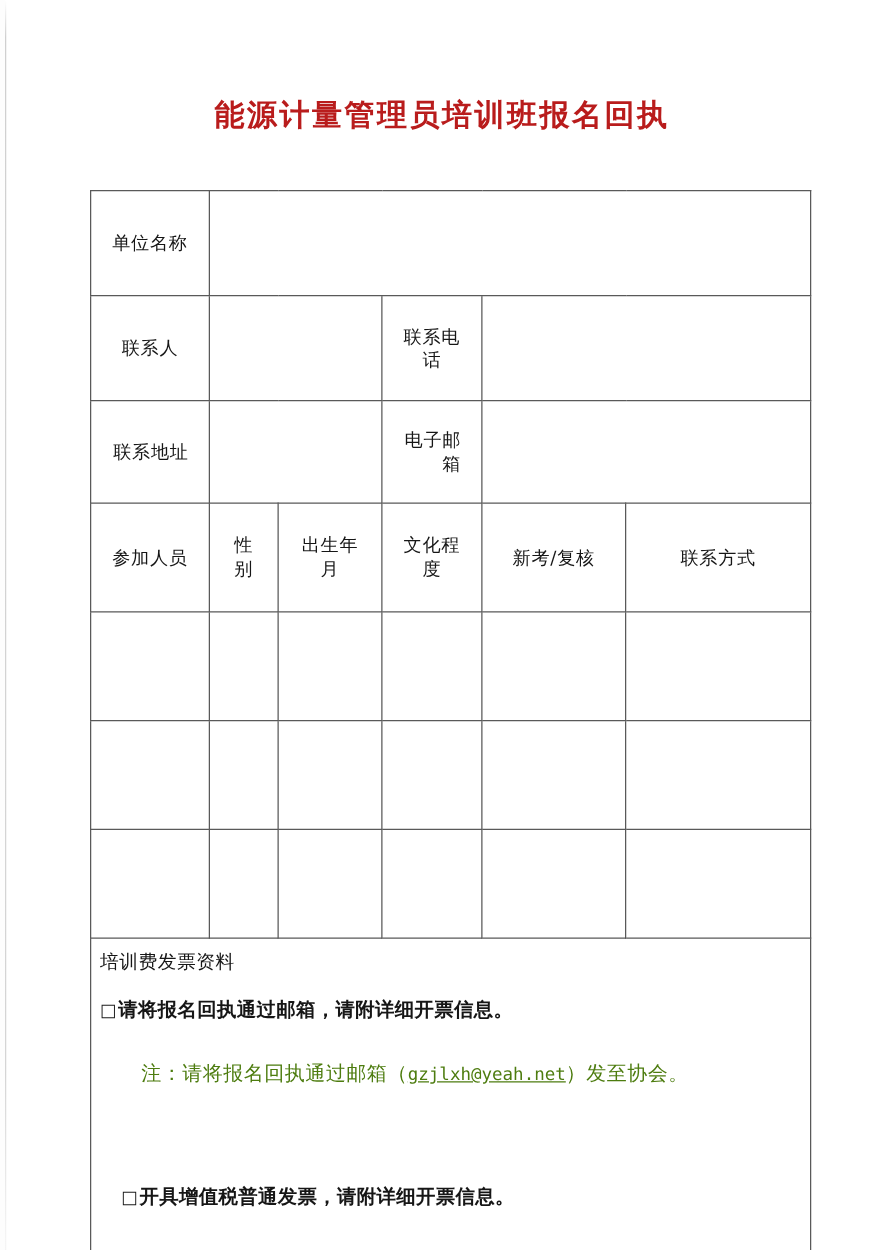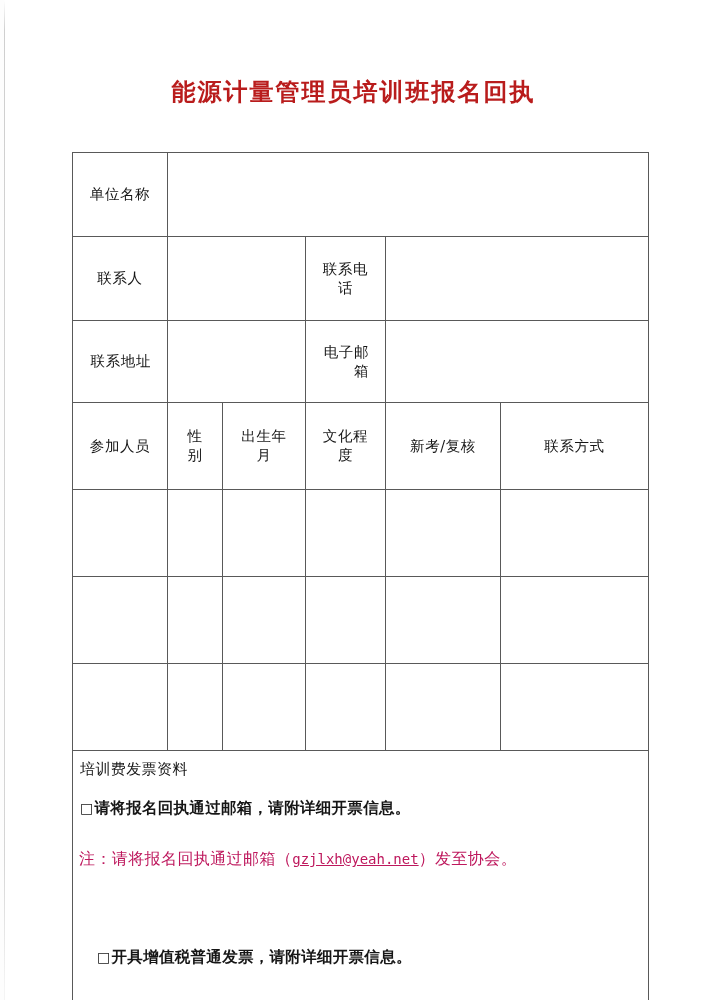--- a/index.html
+++ b/index.html
@@ -128,25 +128,25 @@
   }
   .checkbox-glyph {
     font-weight: normal;
     font-size: 14px;
     margin-right: 1px;
   }
 
   
   .footer-note {
     position: absolute;
-    left: 55px;
+    left: 89px;
     top: 849px;
     width: 576px;
     font-size: 16px;
-    color: #be185d;
+    color: #4d7c0f;
     letter-spacing: 0.4px;
     white-space: nowrap;
     text-indent: 24px;
   }
   .email-link {
     font-family: "DejaVu Sans Mono", "Liberation Mono", monospace;
     font-size: 14px;
     text-decoration: underline;
     letter-spacing: 0px;
   }

